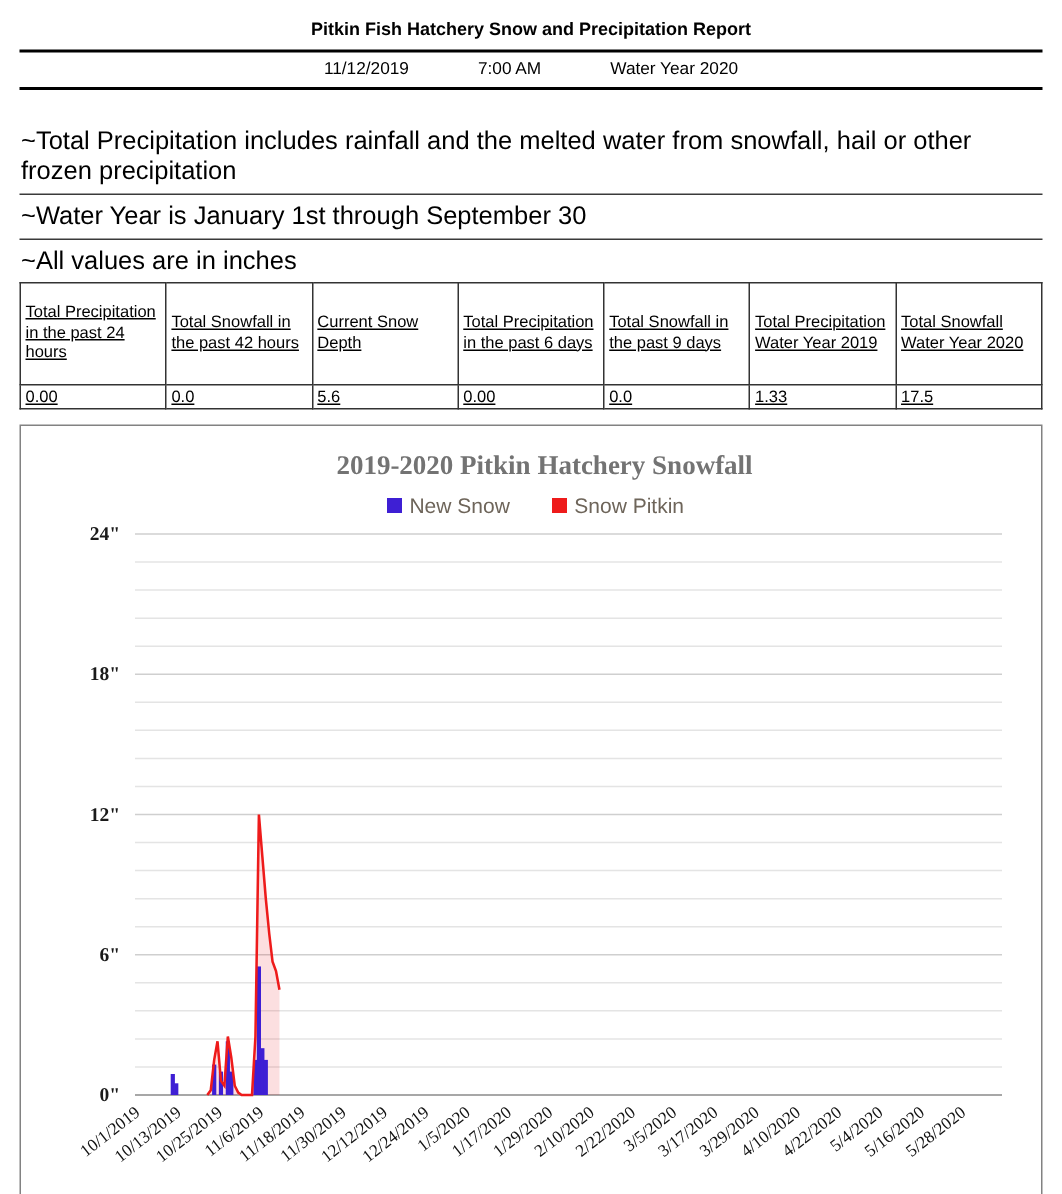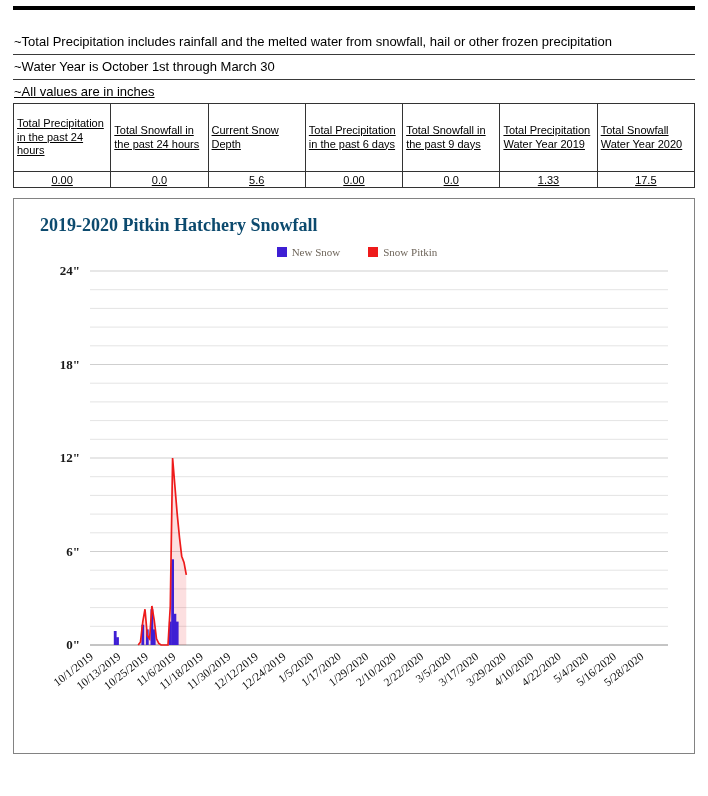--- a/index.html
+++ b/index.html
@@ -21,109 +21,116 @@
   .meta-row {
     display: flex;
     justify-content: center;
     gap: 46px;
     font-size: 11.5px;
     padding: 5px 0 6px 0;
   }
 
   .notes { margin-top: 20px; }
   .note {
-    font-size: 13px;
+    font-size: 17px;
     padding: 4px 1px 5px 1px;
     border-bottom: 1px solid #3a3a3a;
   }
-  .note.last { border-bottom: none; padding-bottom: 3px; text-decoration: underline; }
+  .note.last { border-bottom: none; padding-bottom: 3px; }
 
   table.summary {
     width: 100%;
     border-collapse: collapse;
     table-layout: fixed;
     margin-top: 1px;
     text-decoration: underline;
   }
   .summary th, .summary td {
     border: 1px solid #333;
     font-size: 11px;
     font-weight: normal;
     padding: 1px 3px;
   }
   .summary th {
     text-align: left;
     vertical-align: middle;
     height: 68px;
     line-height: 1.25;
   }
-  .summary td { text-align: center; height: 16px; }
+  .summary td { text-align: left; height: 16px; }
 
   .chart-box {
     margin-top: 10px;
     border: 1px solid #828282;
     height: 556px;
     padding: 14px 8px 0 14px;
     overflow: hidden;
   }
   .chart-title {
     font-family: "Liberation Serif", serif;
     font-size: 18px;
     font-weight: bold;
-    color: #0c4a6e;
+    color: #737373;
     margin: 2px 0 0 12px;
+    text-align: center;
   }
   .legend {
     display: flex;
     justify-content: center;
     align-items: center;
     gap: 28px;
     margin-top: 9px;
     height: 14px;
   }
   .legend-item { display: inline-flex; align-items: center; gap: 5px; }
   .legend-swatch { width: 10px; height: 10px; display: inline-block; }
   .legend-label {
-    font-family: Liberation Serif, serif;
-    font-size: 11px;
+    font-family: Liberation Sans, sans-serif;
+    font-size: 14px;
     color: #6e655a;
   }
   .plot-wrap { margin-top: 2px; }
   .ytick {
     font-family: "Liberation Serif", serif;
     font-size: 13px;
     font-weight: bold;
     fill: #1a1a1a;
   }
   .xtick {
     font-family: "Liberation Serif", serif;
     font-size: 11.5px;
     fill: #111;
   }
 </style>
 </head>
 <body>
 
 <div class="page">
 
+  <div class="report-title">Pitkin Fish Hatchery Snow and Precipitation Report</div>
   <div class="rule"></div>
 
+  <div class="meta-row">
+    <span>11/12/2019</span>
+    <span>7:00 AM</span>
+    <span>Water Year 2020</span>
+  </div>
   <div class="rule"></div>
 
   <div class="notes">
     <div class="note">~Total Precipitation includes rainfall and the melted water from snowfall, hail or other frozen precipitation</div>
-    <div class="note">~Water Year is October 1st through March 30</div>
+    <div class="note">~Water Year is January 1st through September 30</div>
     <div class="note last">~All values are in inches</div>
   </div>
 
   <table class="summary">
     <tbody>
         <tr>
       <th>Total Precipitation in the past 24 hours</th>
-      <th>Total Snowfall in the past 24 hours</th>
+      <th>Total Snowfall in the past 42 hours</th>
       <th>Current Snow Depth</th>
       <th>Total Precipitation in the past 6 days</th>
       <th>Total Snowfall in the past 9 days</th>
       <th>Total Precipitation Water Year 2019</th>
       <th>Total Snowfall Water Year 2020</th>
     </tr>
     <tr>
       <td>0.00</td>
       <td>0.0</td>
       <td>5.6</td>

